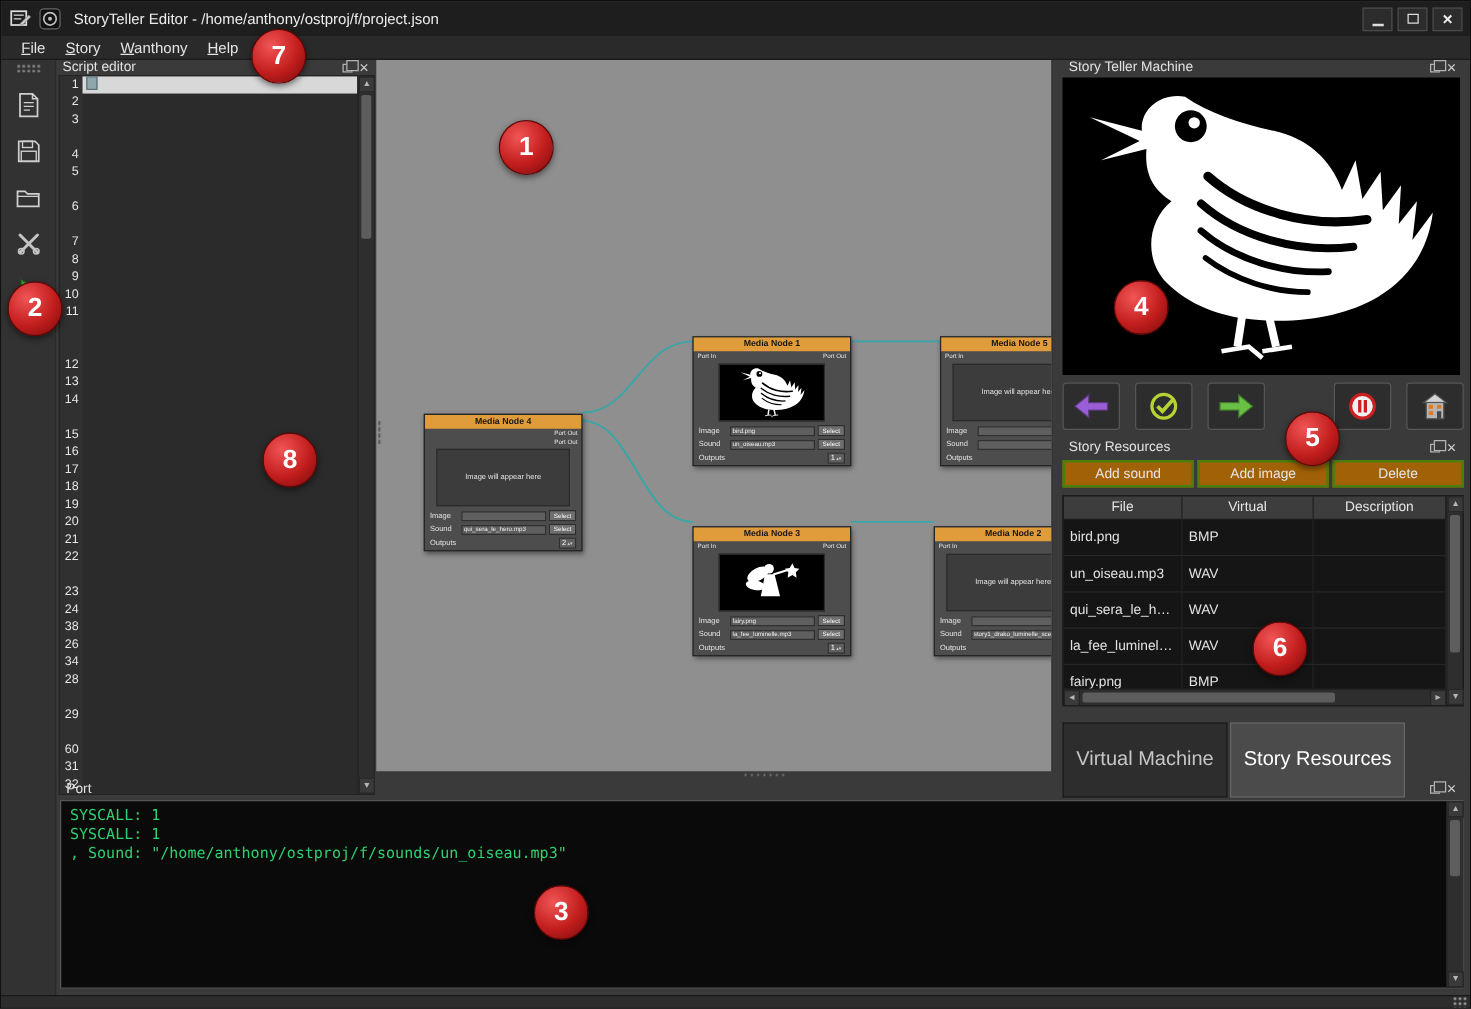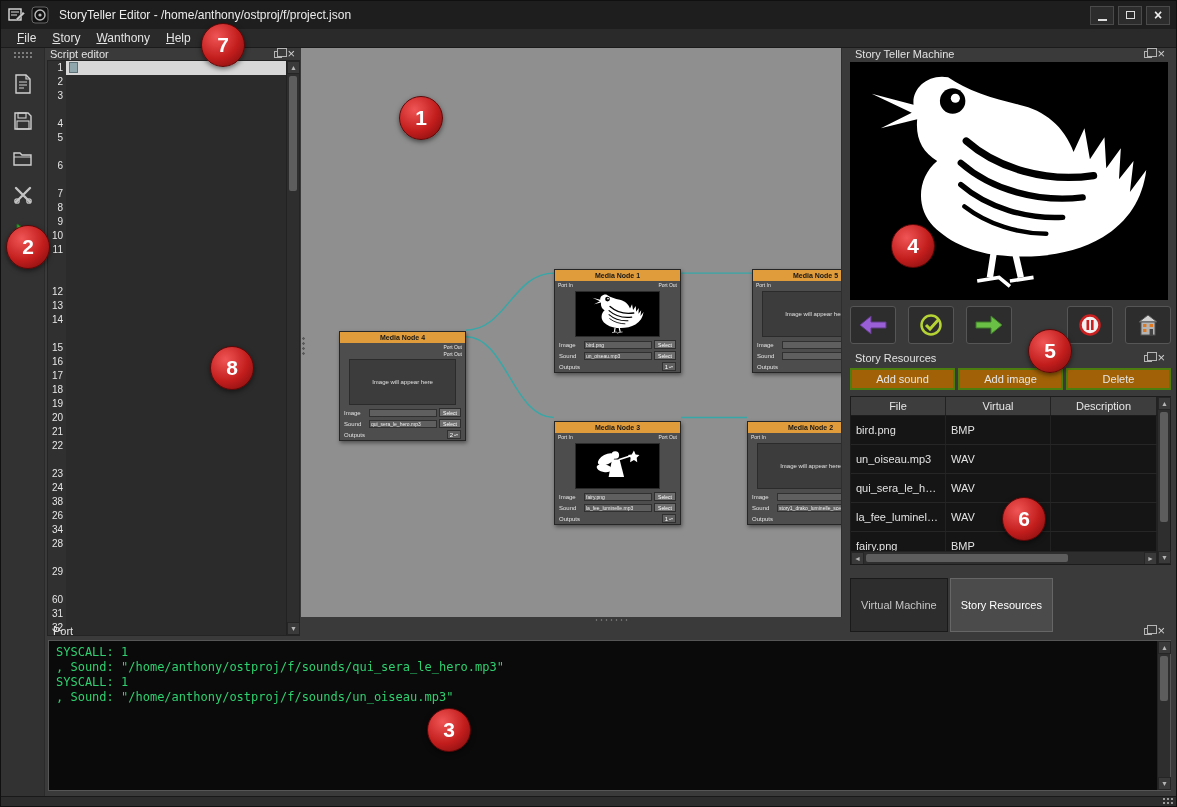--- a/index.html
+++ b/index.html
@@ -81,21 +81,21 @@
   .res-table{display:flex;border:1px solid #1c1c1c;background:#151515;height:169px}
   .rt-main{flex:1;display:flex;flex-direction:column;overflow:hidden}
   .rt-header{display:flex;height:19px;background:#3d3d3d;border-bottom:1px solid #1c1c1c;font-size:11px;color:#e6e6e6}
   .rt-hcell{display:flex;align-items:center;justify-content:center;border-right:1px solid #222}
   .c-file{width:95px}.c-format{width:105px}.c-desc{flex:1}
   .rt-body{height:137px;overflow:hidden}
   .rt-row{display:flex;height:29px;border-bottom:1px solid #262626;font-size:11px;color:#e2e2e2}
   .rt-cell{display:flex;align-items:center;padding:0 5px;border-right:1px solid #222;overflow:hidden;white-space:nowrap;text-overflow:ellipsis}
   .rt-cell span{overflow:hidden;white-space:nowrap;text-overflow:ellipsis}
   .res-tabs{display:flex;gap:2px;margin-top:13px}
-  .res-tab{padding:20px 10px;font-size:11px;background:#2d2d2d;border:1px solid #1a1a1a;color:#c6c6c6}
+  .res-tab{padding:20px 10px;font-size:16px;background:#2d2d2d;border:1px solid #1a1a1a;color:#c6c6c6}
   .res-tab.active{background:#4b4b4b;color:#fff;border-color:#666}
   
   .hsplit{height:5px;display:flex;align-items:center;justify-content:center}
   .hsplit .bar{width:34px;height:4px;background-image:radial-gradient(#6e6e6e 1px,transparent 1.2px);background-size:5px 4px}
   .logs-dock{flex:1;display:flex;flex-direction:column;padding:0 5px 5px 3px}
   .logs-content{flex:1;display:flex;border:1px solid #565656;background:#0a0a0a}
   .logs-text{flex:1;padding:4px 7px;font-family:"DejaVu Sans Mono","Liberation Mono",monospace;font-size:12px;line-height:15px;color:var(--log-green,#2fd070);overflow:hidden}
   
   .statusbar{height:12px;background:#2d2d2d;border-top:1px solid #191919;display:flex;align-items:flex-end;justify-content:flex-end}
   .grip{width:12px;height:10px;margin:0 2px 1px 0;background-image:radial-gradient(#9a9a9a 1px,transparent 1.2px);background-size:4px 4px}
@@ -827,21 +827,20 @@
         <div class="dock-header">
           <span>Port</span>
           <span class="spacer"></span>
           <span class="icon-float"></span>
           <span class="icon-close">×</span>
         </div>
         <div class="logs-content">
           <div class="logs-text">
 
           <div>SYSCALL: 1</div>
-              <div>, Sound: "/home/anthony/ostproj/f/sounds/qui_sera_le_hero.mp3"</div>
               <div>SYSCALL: 1</div>
               <div>, Sound: "/home/anthony/ostproj/f/sounds/un_oiseau.mp3"</div>
             </div>
           <div class="vscroll">
             <div class="arr">▲</div>
             <div class="track">
                 <div class="vthumb" style="top:2px;height:45px"></div>
               </div>
             <div class="arr">▼</div>
           </div>

